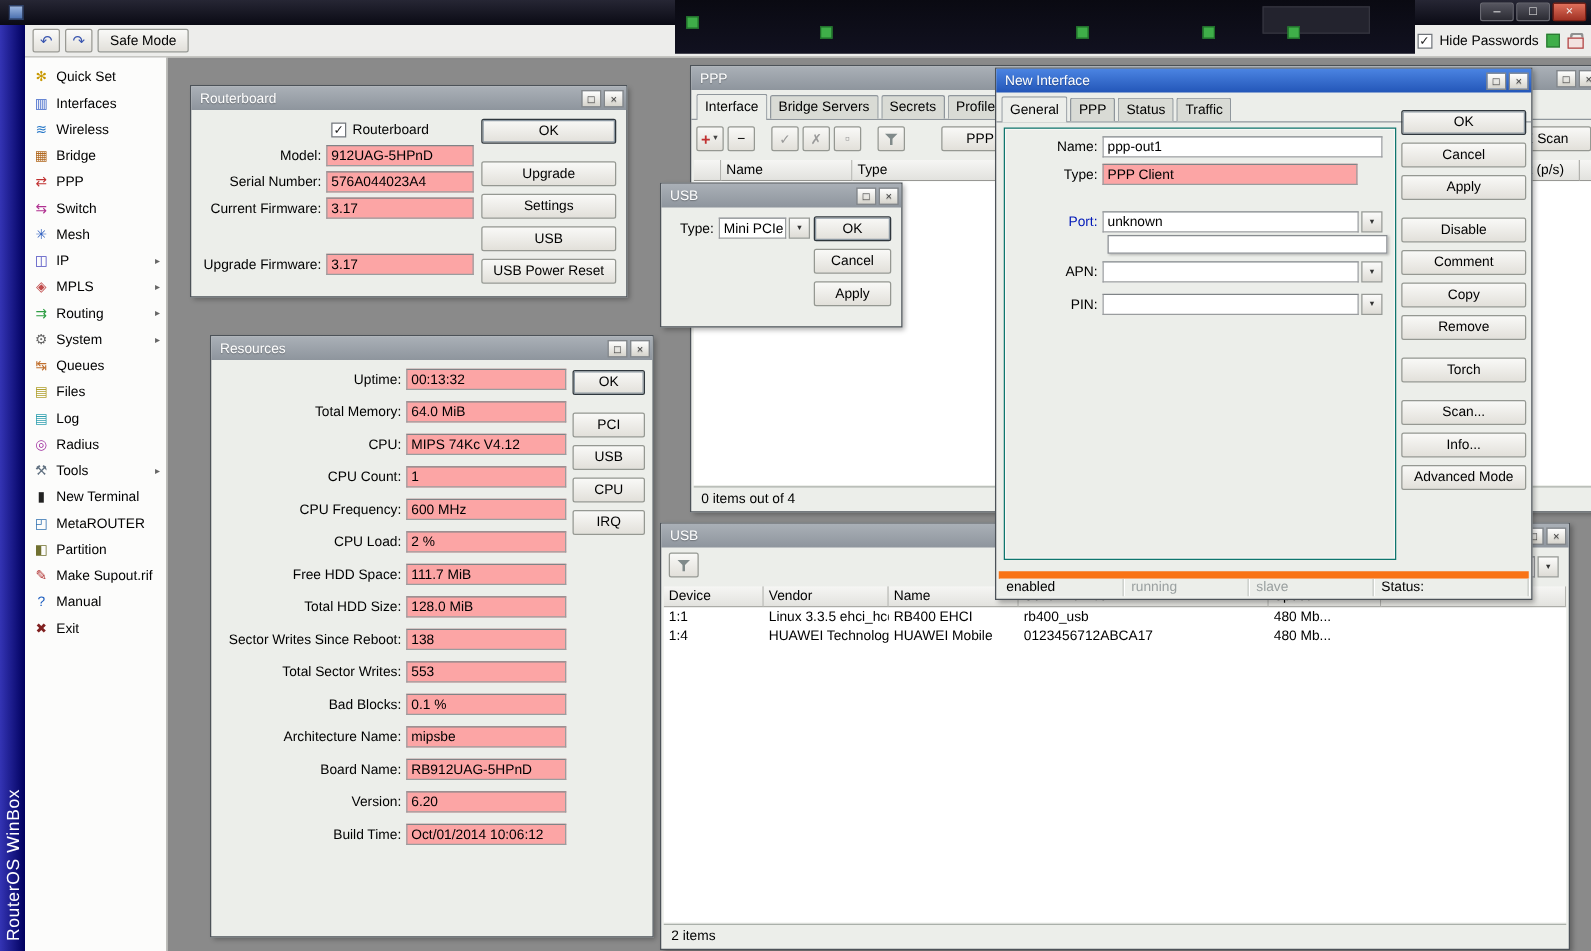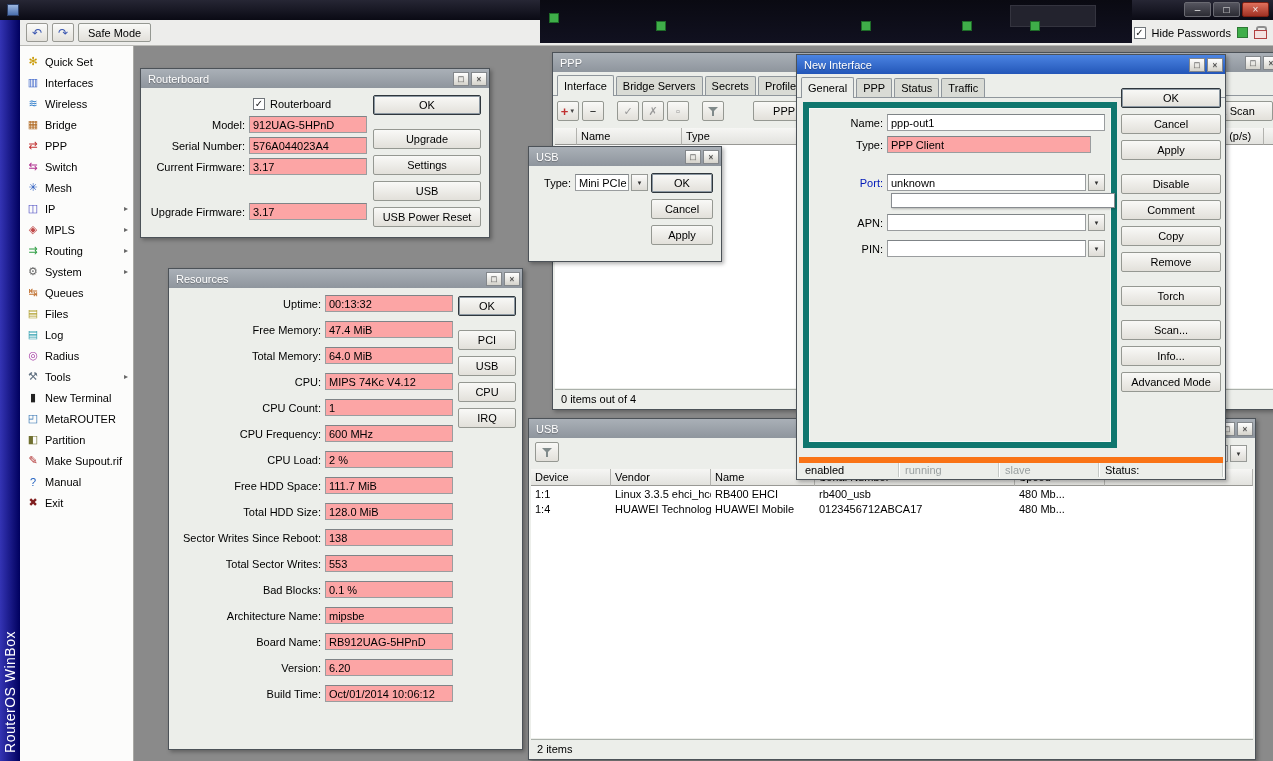--- a/index.html
+++ b/index.html
@@ -98,21 +98,21 @@
   #win-ppp .thead{top:75px}
   #win-ppp .plist{position:absolute;left:2px;right:2px;top:92px;bottom:21px;background:#fff}
 
   
   #win-usbdlg .ud-row{position:absolute;left:10px;top:27px;display:flex;align-items:center}
   #win-usbdlg .flabel{width:36px}
   #win-usbdlg .field{width:54px}
   #win-usbdlg .btncol{right:8px;top:26px;width:62px}
 
   
-  #win-newif .panel{position:absolute;left:6px;top:47px;width:314px;height:346px;border:6px solid #0f766e;box-shadow:inset 0 0 0 1px #f8f8f6}
+  #win-newif .panel{position:absolute;left:6px;top:47px;width:314px;height:346px;border:1px solid #0f766e;box-shadow:inset 0 0 0 1px #f8f8f6}
   #win-newif .frow{position:absolute;left:6px;right:6px}
   #win-newif .flabel{width:72px}
   #win-newif .openlist{position:absolute;left:82px;top:85px;width:224px;height:15px;background:#fff;border:1px solid #888c90;box-shadow:1px 1px 2px rgba(0,0,0,.25)}
   #win-newif .btncol{left:324px;top:33px;width:100px}
   .nistatus{position:absolute;left:2px;right:2px;bottom:2px;height:20px;display:flex;border-top:6px solid #f97316;background:#eceeea}
   .seg{display:flex;align-items:center;padding:0 6px;border-right:1px solid #c6cac6;box-shadow:1px 0 0 #fff;white-space:nowrap;overflow:hidden;flex:none}
   .seg.dim{color:#9aa0a0}
 
   
   #win-usblist .ubtb{position:absolute;left:6px;top:23px;right:8px;height:24px}
@@ -372,21 +372,21 @@
         <div class="td" style="width:104px">HUAWEI Mobile</div>
         <div class="td" style="width:200px">0123456712ABCA17</div>
         <div class="td" style="width:90px">480 Mb...</div>
       </div>
     </div>
     <div class="wstat">
         <span>2 items</span>
       </div>
   </div>
 
-  <div class="win" id="win-routerboard" style="left:140px;top:68px;width:350px;height:170px;z-index:5">
+  <div class="win" id="win-routerboard" style="left:152px;top:68px;width:350px;height:170px;z-index:5">
     <div class="tbar">
       <span class="wttl">Routerboard</span>
       <div class="twbtn">□</div>
       <div class="twbtn">×</div>
     </div>
     <div class="rb-form">
       <div class="frow chk">
         <span class="checkbox">
             <span>✓</span>
           </span>
@@ -421,24 +421,20 @@
   <div class="win" id="win-resources" style="left:168px;top:268px;width:355px;height:482px;z-index:5">
     <div class="tbar">
       <span class="wttl">Resources</span>
       <div class="twbtn">□</div>
       <div class="twbtn">×</div>
     </div>
     <div class="rs-form">
       <div class="frow">
           <span class="flabel">Uptime:</span>
           <span class="field ro">00:13:32</span>
-        </div>
-        <div class="frow gap">
-          <span class="flabel">Free Memory:</span>
-          <span class="field ro">47.4 MiB</span>
         </div>
         <div class="frow">
           <span class="flabel">Total Memory:</span>
           <span class="field ro">64.0 MiB</span>
         </div>
         <div class="frow gap">
           <span class="flabel">CPU:</span>
           <span class="field ro">MIPS 74Kc V4.12</span>
         </div>
         <div class="frow">

